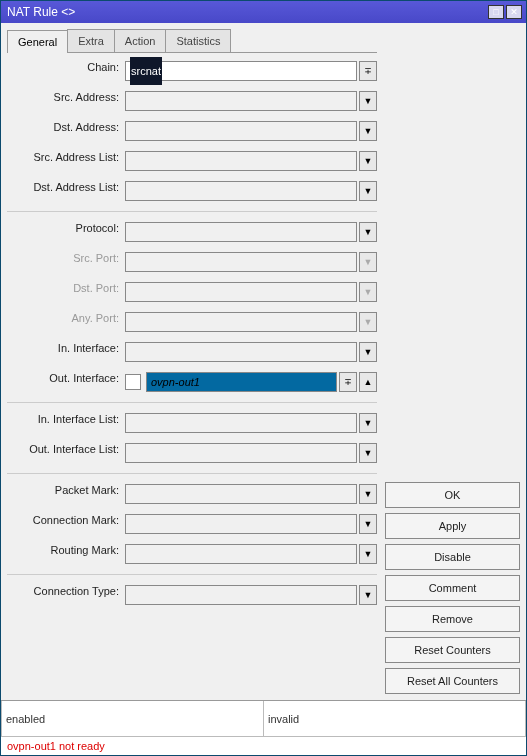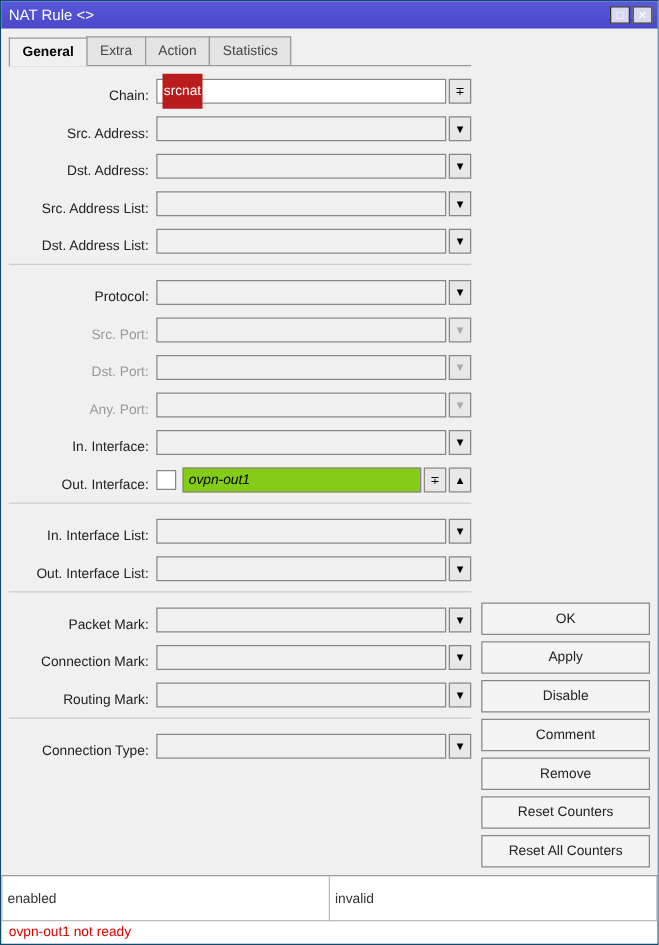--- a/index.html
+++ b/index.html
@@ -53,29 +53,28 @@
     margin-right: -1px;
     cursor: pointer;
     font-size: 11px;
     color: #444;
   }
   .tab.active {
     background: #f0f0f0;
     position: relative;
     top: 1px;
     color: #000;
-    font-weight: bold;
   }
   .form-area {
     flex: 1;
     padding: 8px 0;
   }
   .form-row {
     display: flex;
-    align-items: flex-end;
+    align-items: flex-start;
     margin-bottom: 8px;
     height: 22px;
   }
   .form-label {
     width: 118px;
     text-align: right;
     padding-right: 6px;
     color: #222;
     font-size: 11px;
   }
@@ -83,32 +82,32 @@
   .form-field {
     flex: 1;
     display: flex;
     align-items: center;
     gap: 2px;
   }
   .input-box {
     flex: 1;
     height: 20px;
     border: 1px solid #888;
-    background: #84cc16;
+    background: #0369a1;
     padding: 0 4px;
     font-size: 11px;
     display: flex;
     align-items: center;
   }
   .input-box.disabled { background: #f0f0f0; }
   .input-box.selected {
     background: #fff;
   }
   .selected-text {
-    background: #b91c1c;
+    background: #0f172a;
     color: #fff;
     padding: 8px 1px;
   }
   .italic { font-style: italic; }
   .checkbox-box {
     width: 16px; height: 16px;
     border: 1px solid #888;
     background: #fff;
     margin-right: 3px;
   }

